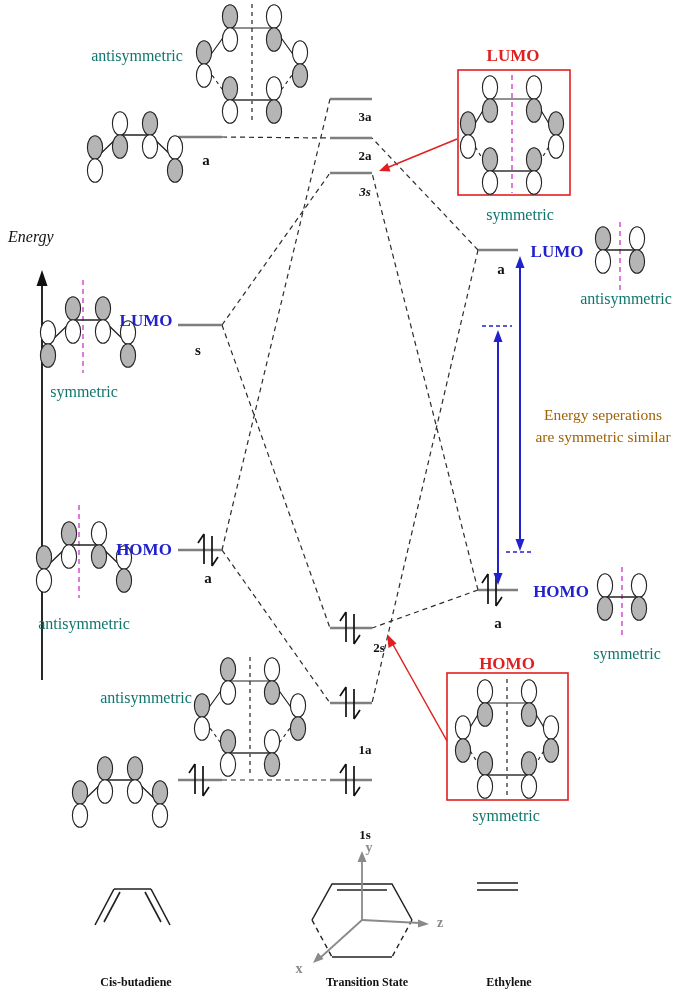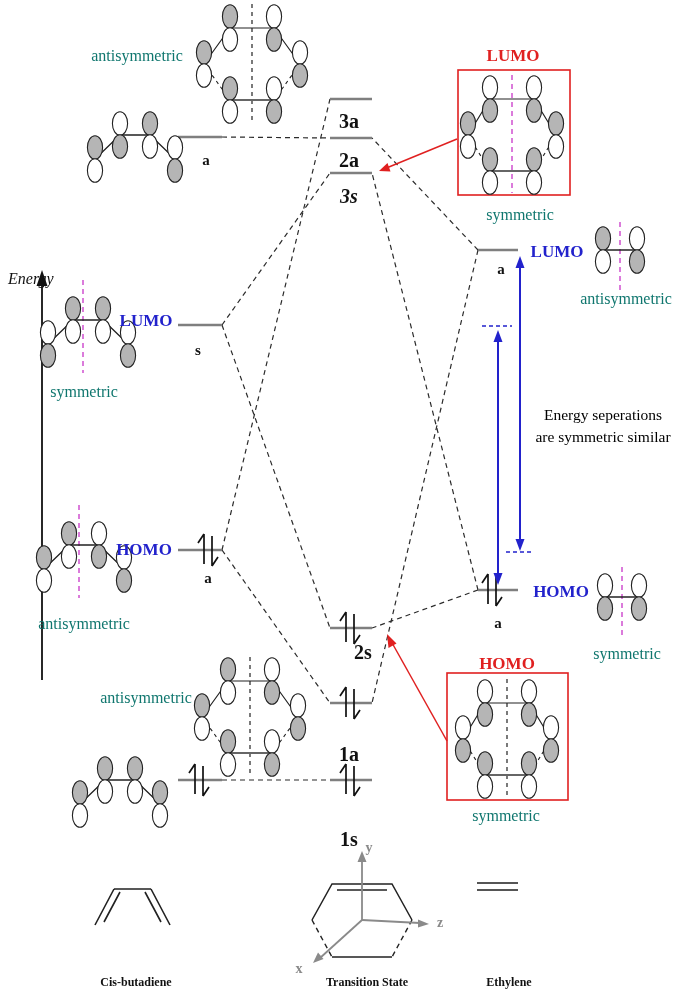--- a/index.html
+++ b/index.html
@@ -2,27 +2,27 @@
 <html><head>
 <meta charset="utf-8">
 <style>
   html,body{margin:0;padding:0;background:#fff;}
   #stage{position:relative;width:674px;height:1003px;background:#fff;overflow:hidden;
          font-family:"Liberation Serif",serif;}
   #gfx{position:absolute;left:0;top:0;}
   .lbl{position:absolute;transform:translateX(-50%);white-space:nowrap;color:#111;
        font-size:16px;line-height:1.1;}
   .left{transform:none;}
-  .i{font-style:italic;margin-top:42px;}
+  .i{font-style:italic;}
   .blue{color:#2222cc;font-weight:bold;font-size:17px;}
   .red{color:#e02020;font-weight:bold;font-size:17px;}
   .purple{color:#0f766e;font-size:16px;}
   .sym{font-weight:bold;font-size:15px;}
-  .tslab{font-weight:bold;font-size:20px;}
-  .note{color:#000000;font-size:15.5px;}
+  .tslab{font-weight:bold;font-size:13px;margin-left:16px;}
+  .note{color:#a16207;font-size:15.5px;}
   .axis{color:#8a8a8a;font-weight:bold;font-size:14px;}
   .name{font-weight:bold;font-size:12px;}
 </style>
 </head>
 <body>
 
 <div id="stage">
 
   <svg id="gfx" width="674" height="1003" viewBox="0 0 674 1003">
     <defs>

